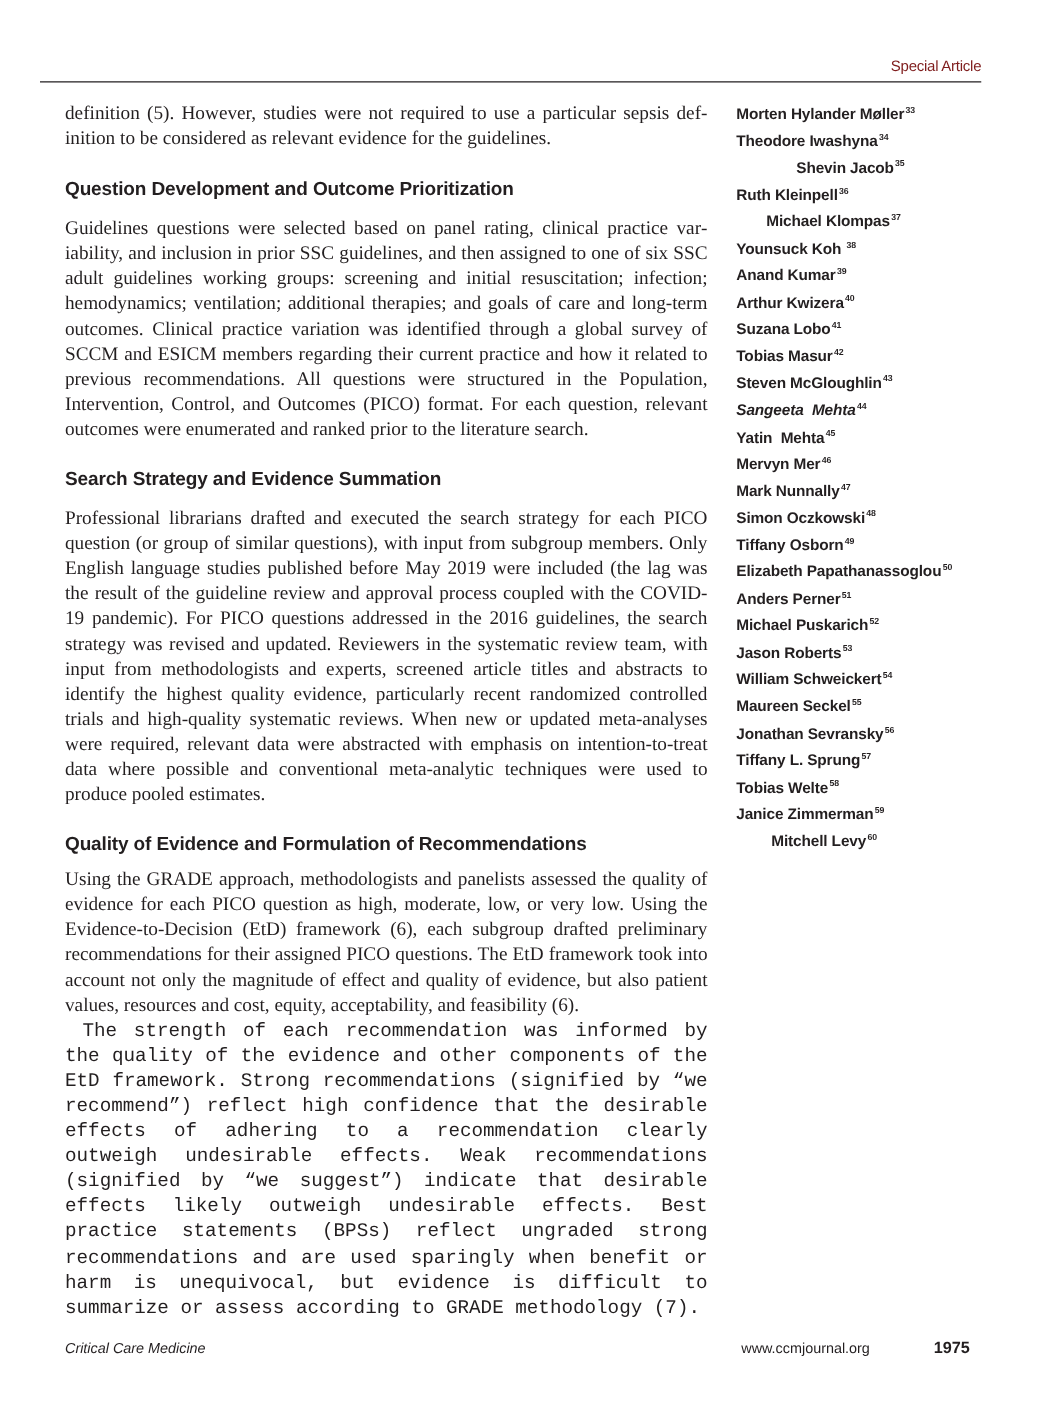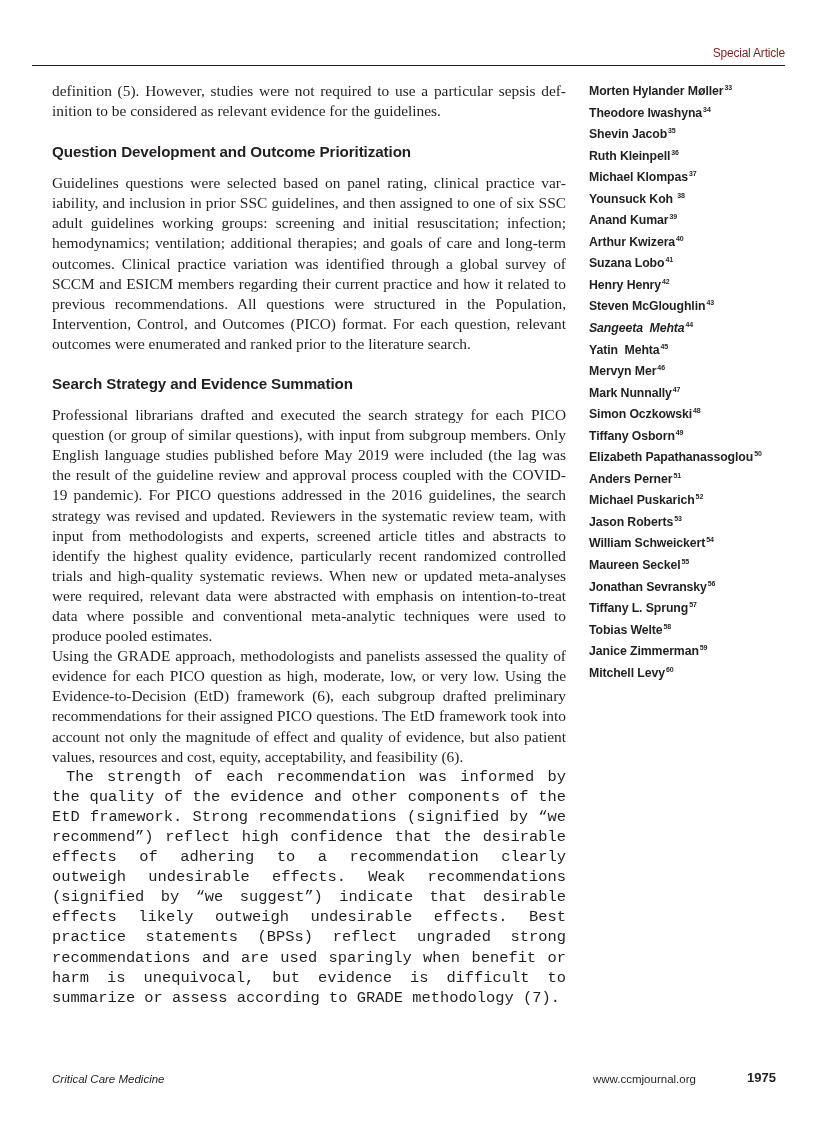--- a/index.html
+++ b/index.html
@@ -55,50 +55,51 @@
 
 <div class="main-col">
   <p>definition (5). However, studies were not required to use a particular sepsis def­inition to be considered as relevant evidence for the guidelines.</p>
 
   <h2 class="sec-h1">Question Development and Outcome Prioritization</h2>
   <p>Guidelines questions were selected based on panel rating, clinical practice var­iability, and inclusion in prior SSC guidelines, and then assigned to one of six SSC adult guidelines working groups: screening and initial resuscitation; infec­tion; hemodynamics; ventilation; additional therapies; and goals of care and long-term outcomes. Clinical practice variation was identified through a global survey of SCCM and ESICM members regarding their current practice and how it related to previous recommendations. All questions were structured in the Population, Intervention, Control, and Outcomes (PICO) format. For each question, relevant outcomes were enumerated and ranked prior to the litera­ture search.</p>
 
   <h2 class="sec-h2">Search Strategy and Evidence Summation</h2>
   <p>Professional librarians drafted and executed the search strategy for each PICO question (or group of similar questions), with input from subgroup members. Only English language studies published before May 2019 were included (the lag was the result of the guideline review and approval process coupled with the COVID-19 pandemic). For PICO questions addressed in the 2016 guide­lines, the search strategy was revised and updated. Reviewers in the system­atic review team, with input from methodologists and experts, screened article titles and abstracts to identify the highest quality evidence, particularly recent randomized controlled trials and high-quality systematic reviews. When new or updated meta-analyses were required, relevant data were abstracted with emphasis on intention-to-treat data where possible and conventional meta-analytic techniques were used to produce pooled estimates.</p>
 
+  <h2 class="sec-h3">Quality of Evidence and Formulation of Recommendations</h2>
   <p>Using the GRADE approach, methodologists and panelists assessed the quality of evidence for each PICO question as high, moderate, low, or very low. Using the Evidence-to-Decision (EtD) framework (6), each subgroup drafted preliminary recommendations for their assigned PICO questions. The EtD framework took into account not only the magnitude of effect and quality of evidence, but also patient values, resources and cost, equity, acceptability, and feasibility (6).</p>
   <p class="indent">The strength of each recommendation was informed by the quality of the ev­idence and other components of the EtD framework. Strong recommendations (signified by “we recommend”) reflect high confidence that the desirable effects of adhering to a recommendation clearly outweigh undesirable effects. Weak recommendations (signified by “we suggest”) indicate that desirable effects likely outweigh undesirable effects. Best practice statements (BPSs) reflect un­graded strong recommendations and are used sparingly when benefit or harm is unequivocal, but evidence is difficult to summarize or assess according to GRADE methodology (7).</p>
 </div>
 
 <div class="author-col" id="author-list">
     <div class="author"><span style="white-space: pre;">Morten Hylander Møller</span><sup>33</sup></div>
     <div class="author"><span style="white-space: pre;">Theodore Iwashyna</span><sup>34</sup></div>
-    <div class="author"><span style="white-space: pre;">Shevin Jacob</span><sup>35</sup></div>
+    <div class="author"><span style="white-space: pre; margin-left: 48px;">Shevin Jacob</span><sup>35</sup></div>
     <div class="author"><span style="white-space: pre;">Ruth Kleinpell</span><sup>36</sup></div>
-    <div class="author"><span style="white-space: pre;">Michael Klompas</span><sup>37</sup></div>
+    <div class="author"><span style="white-space: pre; margin-left: 24px;">Michael Klompas</span><sup>37</sup></div>
     <div class="author"><span style="white-space: pre;">Younsuck Koh </span><sup>38</sup></div>
     <div class="author"><span style="white-space: pre;">Anand Kumar</span><sup>39</sup></div>
     <div class="author"><span style="white-space: pre;">Arthur Kwizera</span><sup>40</sup></div>
     <div class="author"><span style="white-space: pre;">Suzana Lobo</span><sup>41</sup></div>
-    <div class="author"><span style="white-space: pre;">Henry Henry</span><sup>42</sup></div>
+    <div class="author"><span style="white-space: pre;">Tobias Masur</span><sup>42</sup></div>
     <div class="author"><span style="white-space: pre;">Steven McGloughlin</span><sup>43</sup></div>
     <div class="author"><span style="white-space: pre; font-style: italic;">Sangeeta  Mehta</span><sup>44</sup></div>
     <div class="author"><span style="white-space: pre;">Yatin  Mehta</span><sup>45</sup></div>
     <div class="author"><span style="white-space: pre;">Mervyn Mer</span><sup>46</sup></div>
     <div class="author"><span style="white-space: pre;">Mark Nunnally</span><sup>47</sup></div>
     <div class="author"><span style="white-space: pre;">Simon Oczkowski</span><sup>48</sup></div>
     <div class="author"><span style="white-space: pre;">Tiffany Osborn</span><sup>49</sup></div>
     <div class="author"><span style="white-space: pre;">Elizabeth Papathanassoglou</span><sup>50</sup></div>
     <div class="author"><span style="white-space: pre;">Anders Perner</span><sup>51</sup></div>
     <div class="author"><span style="white-space: pre;">Michael Puskarich</span><sup>52</sup></div>
     <div class="author"><span style="white-space: pre;">Jason Roberts</span><sup>53</sup></div>
     <div class="author"><span style="white-space: pre; text-align: right;">William Schweickert</span><sup>54</sup></div>
     <div class="author"><span style="white-space: pre;">Maureen Seckel</span><sup>55</sup></div>
     <div class="author"><span style="white-space: pre;">Jonathan Sevransky</span><sup>56</sup></div>
     <div class="author"><span style="white-space: pre;">Tiffany L. Sprung</span><sup>57</sup></div>
     <div class="author"><span style="white-space: pre;">Tobias Welte</span><sup>58</sup></div>
     <div class="author"><span style="white-space: pre;">Janice Zimmerman</span><sup>59</sup></div>
-    <div class="author"><span style="white-space: pre;">Mitchell Levy</span><sup>60</sup></div>
+    <div class="author"><span style="white-space: pre; margin-left: 28px;">Mitchell Levy</span><sup>60</sup></div>
   </div>
 
 <div class="footer-journal">Critical Care Medicine</div>
 <div class="footer-url">www.ccmjournal.org</div>
 <div class="footer-page">1975</div>
 
 </body></html>

